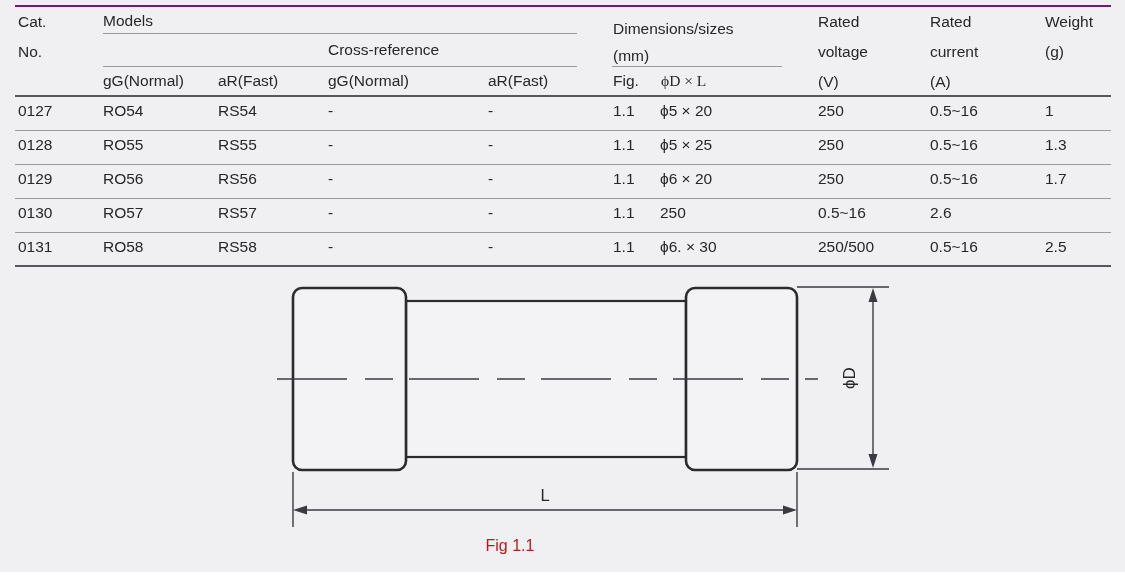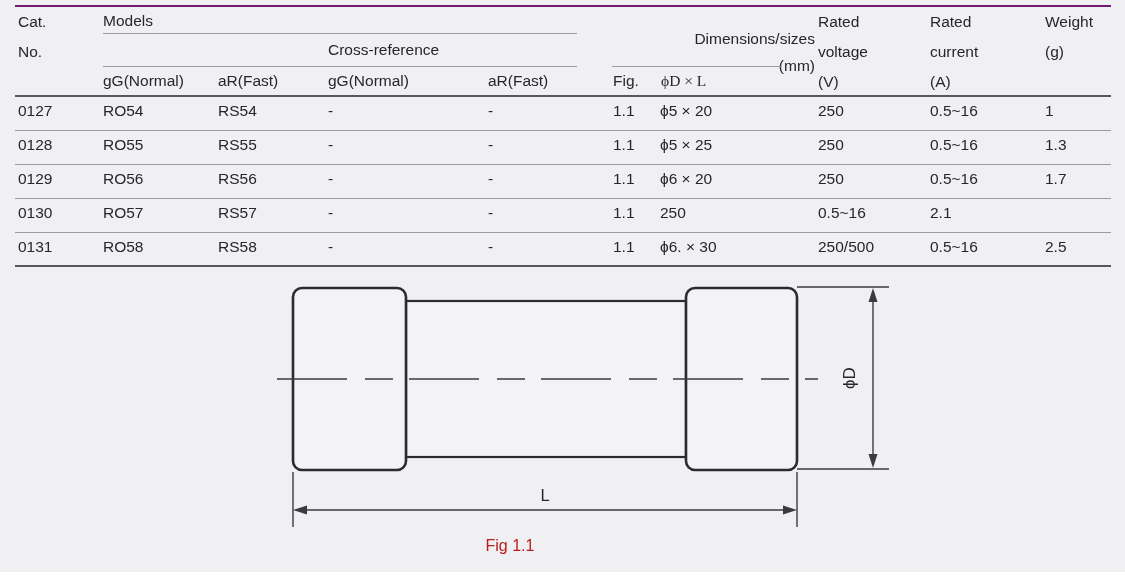--- a/index.html
+++ b/index.html
@@ -24,21 +24,21 @@
     border-bottom:2px solid #57575d;
   }
   .thead .hc{position:relative;padding-left:3px;}
   .h-cat{grid-column:1;grid-row:1/4;line-height:30px;}
   .h-models{grid-column:2/6;grid-row:1;line-height:27px;}
   .h-models::after{content:"";position:absolute;left:3px;right:33px;bottom:0;height:1px;background:#9a9aa0;}
   .h-crossgap{grid-column:2/4;grid-row:2;}
   .h-crossgap::after{content:"";position:absolute;left:3px;right:0;bottom:0;height:1px;background:#9a9aa0;}
   .h-cross{grid-column:4/6;grid-row:2;line-height:32px;}
   .h-cross::after{content:"";position:absolute;left:0;right:33px;bottom:0;height:1px;background:#9a9aa0;}
-  .h-dims{grid-column:6/8;grid-row:1/3;line-height:27px;padding-top:18px;text-align:right;}
+  .h-dims{grid-column:6/8;grid-row:1/3;line-height:27px;padding-top:8px;}
   .h-dims::after{content:"";position:absolute;left:2px;right:33px;bottom:0;height:1px;background:#9a9aa0;}
   .h-volt{grid-column:8;grid-row:1/4;line-height:30px;}
   .h-curr{grid-column:9;grid-row:1/4;line-height:30px;}
   .h-wgt{grid-column:10;grid-row:1/4;line-height:30px;}
   .h-sub{grid-row:3;line-height:28px;}
   .s1{grid-column:2;} .s2{grid-column:3;} .s3{grid-column:4;}
   .s4{grid-column:5;padding-left:3px;} .s5{grid-column:6;} .s6{grid-column:7;padding-left:2px;font-family:Liberation Serif, serif;}
   .hline{display:block;}
   
   .trow{
@@ -137,21 +137,21 @@
         </div>
         <div class="trow">
           <div class="cell">0130</div>
           <div class="cell">RO57</div>
           <div class="cell">RS57</div>
           <div class="cell">-</div>
           <div class="cell">-</div>
           <div class="cell">1.1</div>
           <div class="cell">250</div>
           <div class="cell">0.5~16</div>
-          <div class="cell">2.1</div>
+          <div class="cell">2.6</div>
         </div>
         <div class="trow">
           <div class="cell">0131</div>
           <div class="cell">RO58</div>
           <div class="cell">RS58</div>
           <div class="cell">-</div>
           <div class="cell">-</div>
           <div class="cell">1.1</div>
           <div class="cell">ϕ6. × 30</div>
           <div class="cell">250/500</div>

